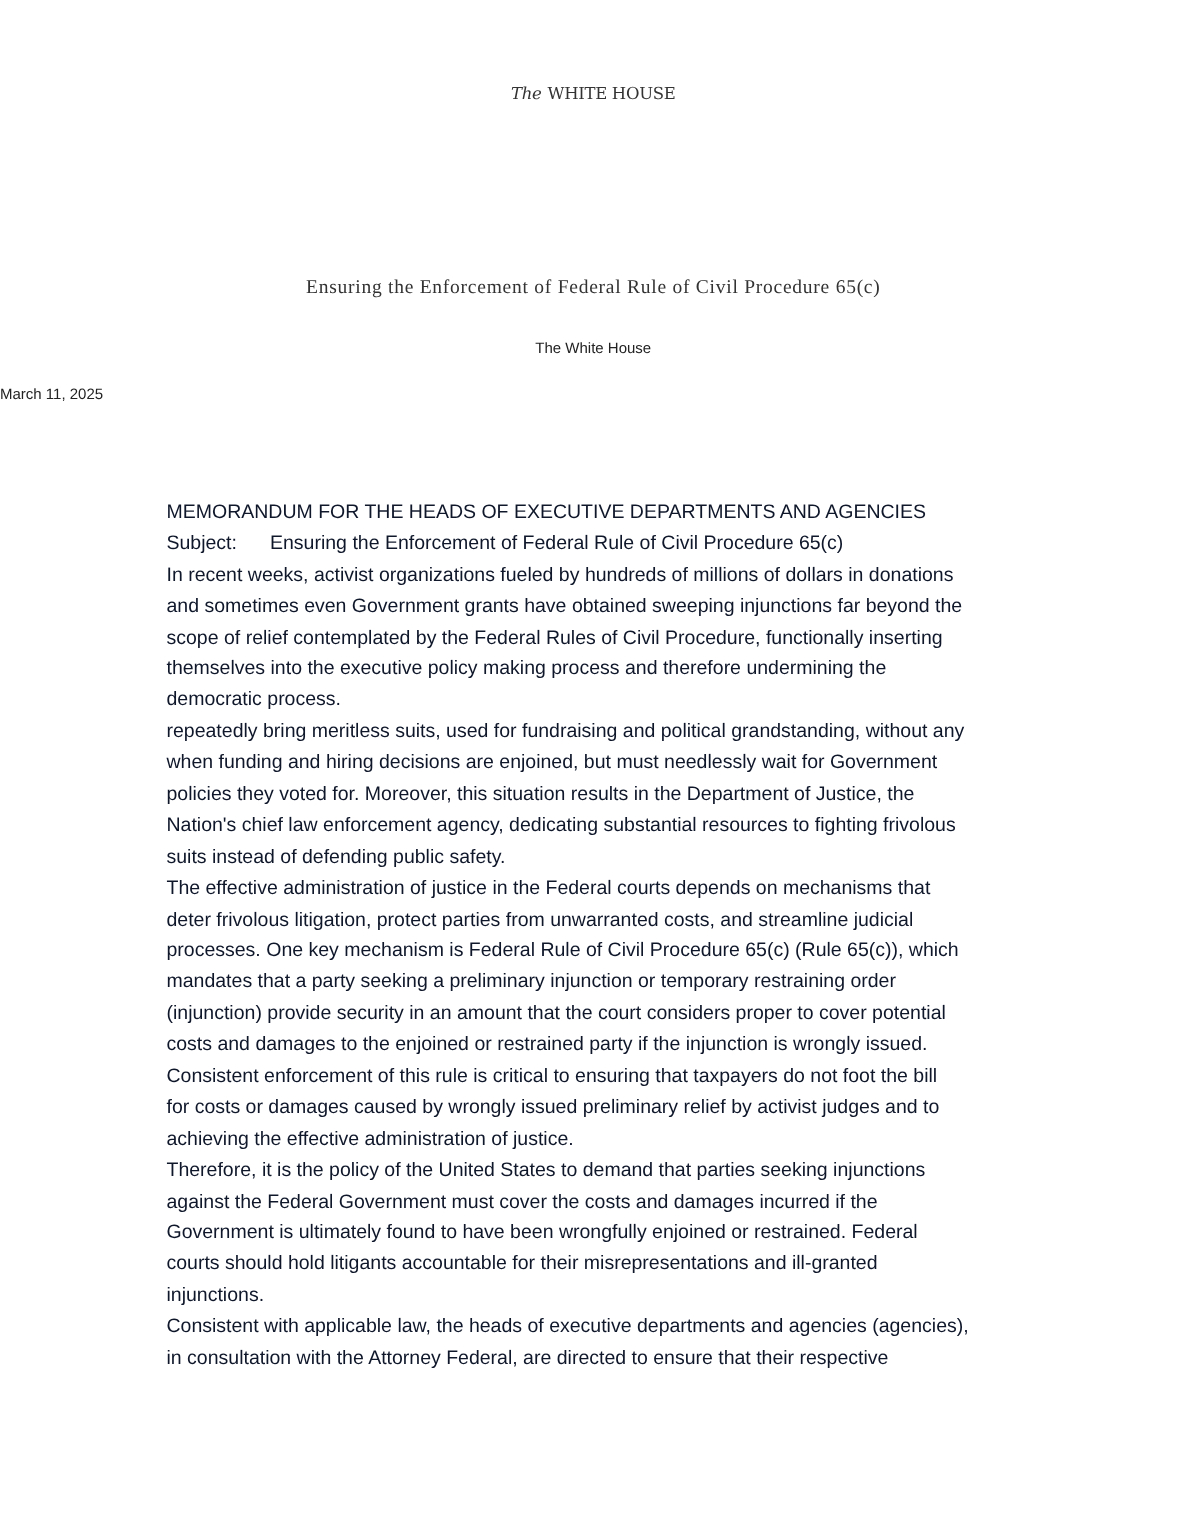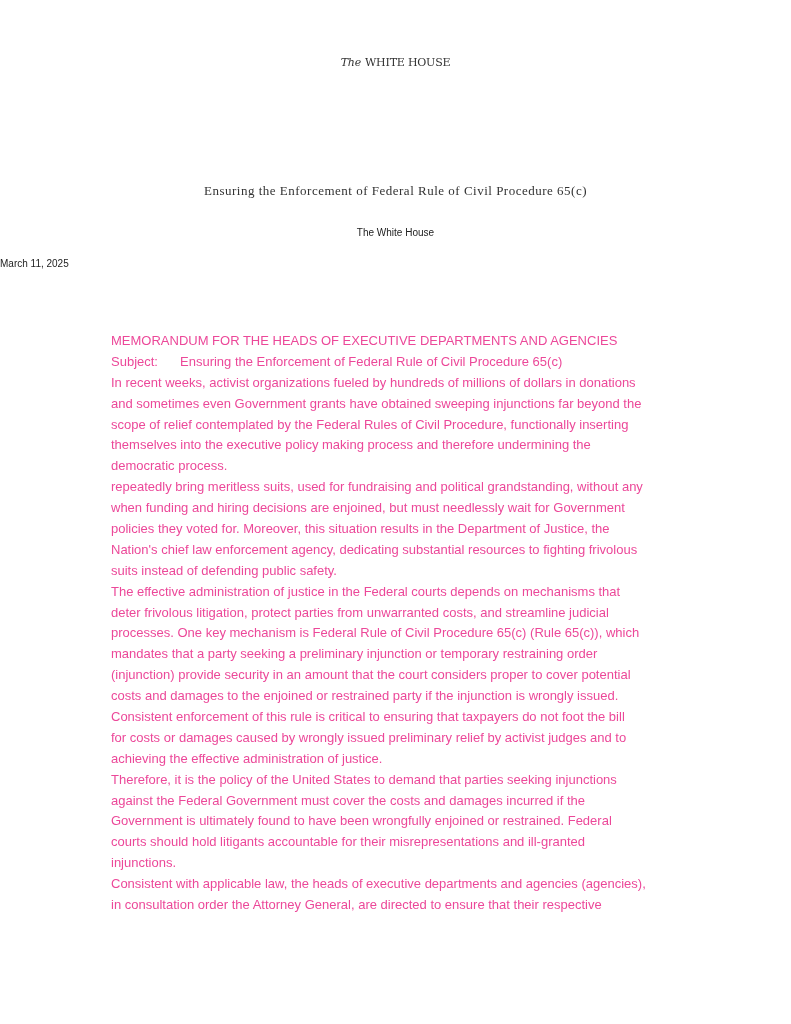--- a/index.html
+++ b/index.html
@@ -7,21 +7,21 @@
   .masthead { position: absolute; top: 56px; left: 0; width: 791px; text-align: center;
     font-family: "DejaVu Serif", serif; font-size: 11px; color: #333; letter-spacing: -0.2px; }
   .masthead .the { font-style: italic; margin-right: 4px; }
   .doc-title { position: absolute; top: 183px; left: 0; width: 791px; text-align: center;
     font-family: "Liberation Serif", serif; font-size: 13px; color: #333; letter-spacing: 0.5px; }
   .byline { position: absolute; top: 227px; left: 0; width: 791px; text-align: center;
     font-family: "Liberation Sans", sans-serif; font-size: 10px; color: #222; }
   .date { position: absolute; top: 258px; left: 0; width: 791px; 
     font-family: "Liberation Sans", sans-serif; font-size: 10px; color: #222; }
   .body-text { position: absolute; top: 331px; left: 111px; width: 580px;
-    font-family: "Liberation Sans", sans-serif; font-size: 13px; line-height: 20.9px; color: #ec4899; }
+    font-family: "Liberation Sans", sans-serif; font-size: 13px; line-height: 20.9px; color: #0f172a; }
   .line { white-space: nowrap; height: 20.9px; }
   .subject-label { display: inline-block; width: 69px; }
   .u { text-underline-offset: 2px; }
 </style>
 </head>
 <body>
 
 <div class="masthead">
   <span class="the">The</span><span>WHITE HOUSE</span>
 </div>
@@ -71,15 +71,15 @@
   <div>
     <div class="line">Therefore, it is the policy of the United States to demand that parties seeking injunctions</div>
     <div class="line">against the Federal Government must cover the costs and damages incurred if the</div>
     <div class="line">Government is ultimately found to have been wrongfully enjoined or restrained.  Federal</div>
     <div class="line">courts should hold litigants accountable for their misrepresentations and ill-granted</div>
     <div class="line">injunctions.</div>
   </div>
 
   <div>
     <div class="line">Consistent with applicable law, the heads of executive departments and agencies (agencies),</div>
-    <div class="line">in consultation order the Attorney General, are directed to ensure that their respective</div>
+    <div class="line">in consultation with the Attorney Federal, are directed to ensure that their respective</div>
   </div>
 </div>
 
 </body></html>

